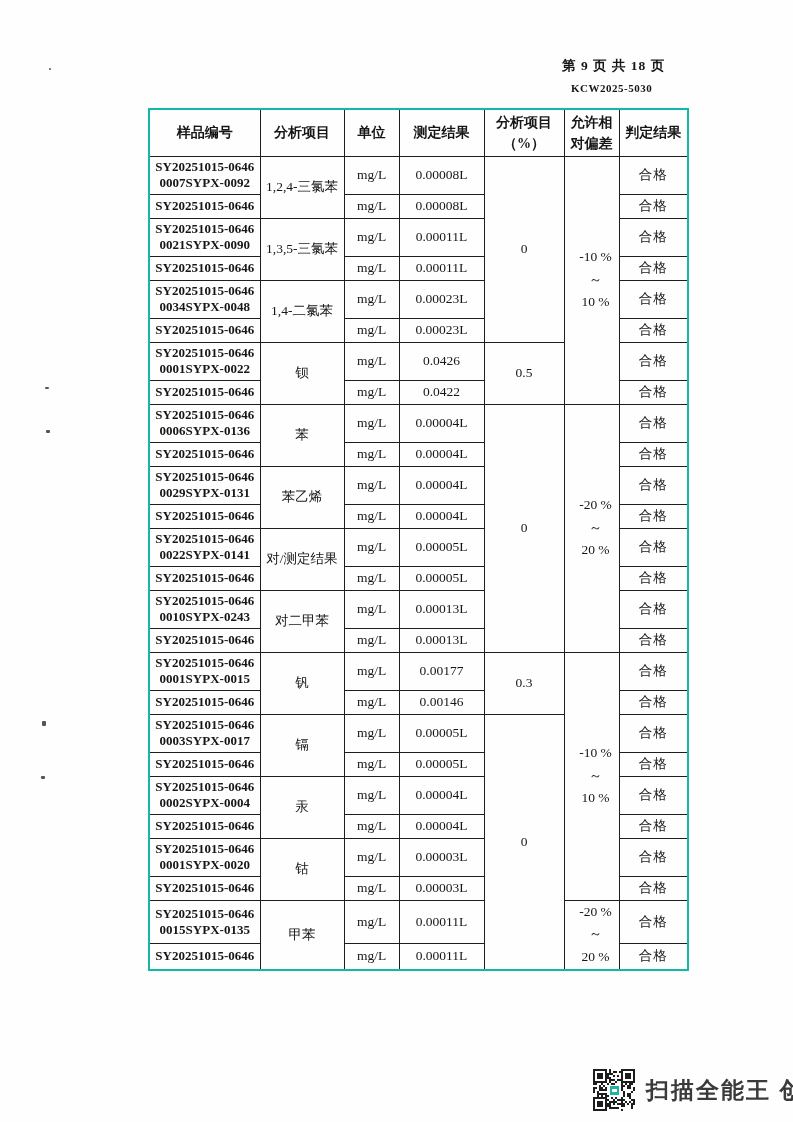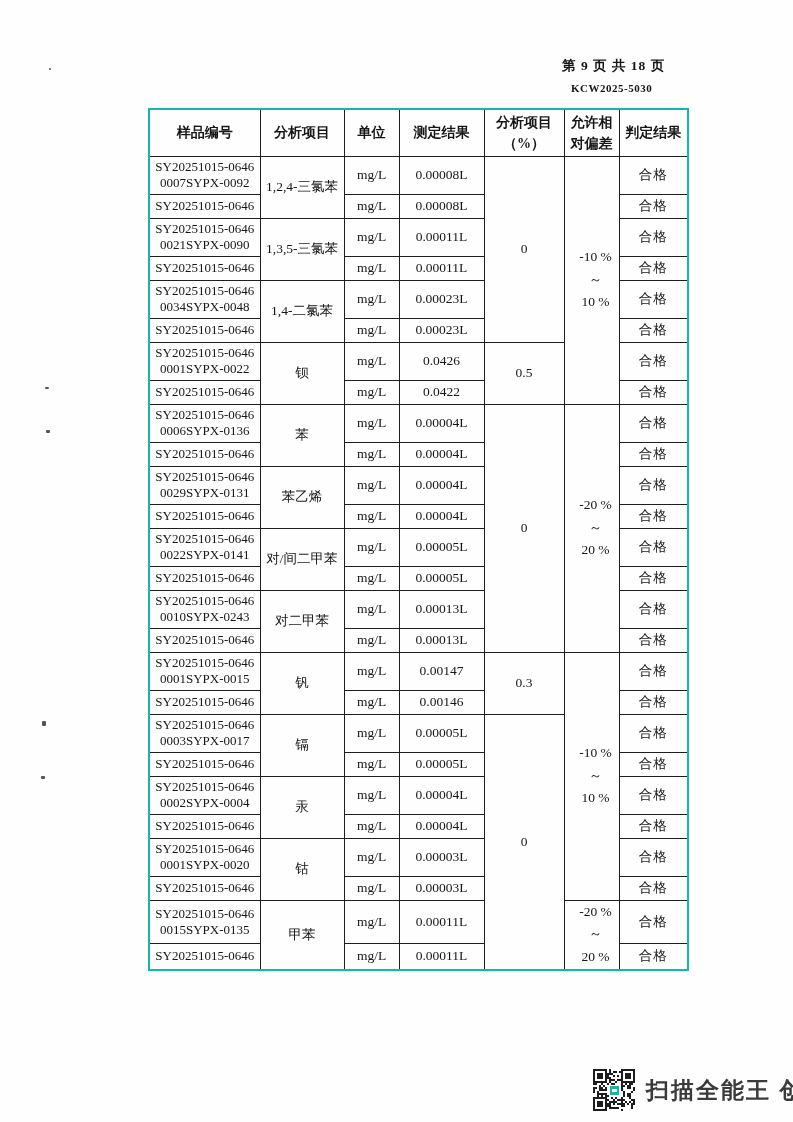--- a/index.html
+++ b/index.html
@@ -23,21 +23,21 @@
     border-collapse:collapse;table-layout:fixed;border:2px solid #14b8a6;
   }
   .results-table th,.results-table td{
     border:1.5px solid #1e1e1e;text-align:center;vertical-align:middle;
     padding:0;overflow:hidden;
   }
   .results-table thead tr{height:47px;}
   .results-table th{font-size:14px;font-weight:bold;line-height:1.5;padding:0 3px;word-break:break-all;}
   tr.row-tall{height:38px;}
   tr.row-short{height:24px;}
-  td.id-cell{font-size:13px;padding:0 1px;}
+  td.id-cell{font-size:13px;padding:0 1px;font-weight:bold;}
   .id-line{display:block;line-height:16px;}
   td.item-cell,td.unit-cell,td.result-cell,td.judge-cell,td.dev-cell,td.allow-cell{font-size:13.5px;}
   td.allow-cell{white-space:pre-line;line-height:1.7;padding-left:8px;}
   td.judge-cell{letter-spacing:1px;margin-left:28px;}
   
   .speck{position:absolute;background:#2a2a2a;opacity:0.8;border-radius:1px;}
   
   .watermark{position:absolute;left:593px;top:1068px;display:flex;align-items:center;gap:11px;}
   .watermark .qr{display:block;}
   .watermark .wm-label{
@@ -176,21 +176,21 @@
           <td class="id-cell">SY20251015-0646</td>
           <td class="unit-cell">mg/L</td>
           <td class="result-cell">0.00004L</td>
           <td class="judge-cell">合格</td>
         </tr>
         <tr class="row-tall">
           <td class="id-cell">
             <span class="id-line">SY20251015-0646</span>
             <span class="id-line">0022SYPX-0141</span>
           </td>
-          <td class="item-cell" rowspan="2">对/间二甲苯</td>
+          <td class="item-cell" rowspan="2">对/测定结果</td>
           <td class="unit-cell">mg/L</td>
           <td class="result-cell">0.00005L</td>
           <td class="judge-cell">合格</td>
         </tr>
         <tr class="row-short">
           <td class="id-cell">SY20251015-0646</td>
           <td class="unit-cell">mg/L</td>
           <td class="result-cell">0.00005L</td>
           <td class="judge-cell">合格</td>
         </tr>
@@ -210,21 +210,21 @@
           <td class="result-cell">0.00013L</td>
           <td class="judge-cell">合格</td>
         </tr>
         <tr class="row-tall">
           <td class="id-cell">
             <span class="id-line">SY20251015-0646</span>
             <span class="id-line">0001SYPX-0015</span>
           </td>
           <td class="item-cell" rowspan="2">钒</td>
           <td class="unit-cell">mg/L</td>
-          <td class="result-cell">0.00147</td>
+          <td class="result-cell">0.00177</td>
           <td class="dev-cell" rowspan="2">0.3</td>
           <td class="allow-cell" rowspan="8">-10 %～
 10 %</td>
           <td class="judge-cell">合格</td>
         </tr>
         <tr class="row-short">
           <td class="id-cell">SY20251015-0646</td>
           <td class="unit-cell">mg/L</td>
           <td class="result-cell">0.00146</td>
           <td class="judge-cell">合格</td>

